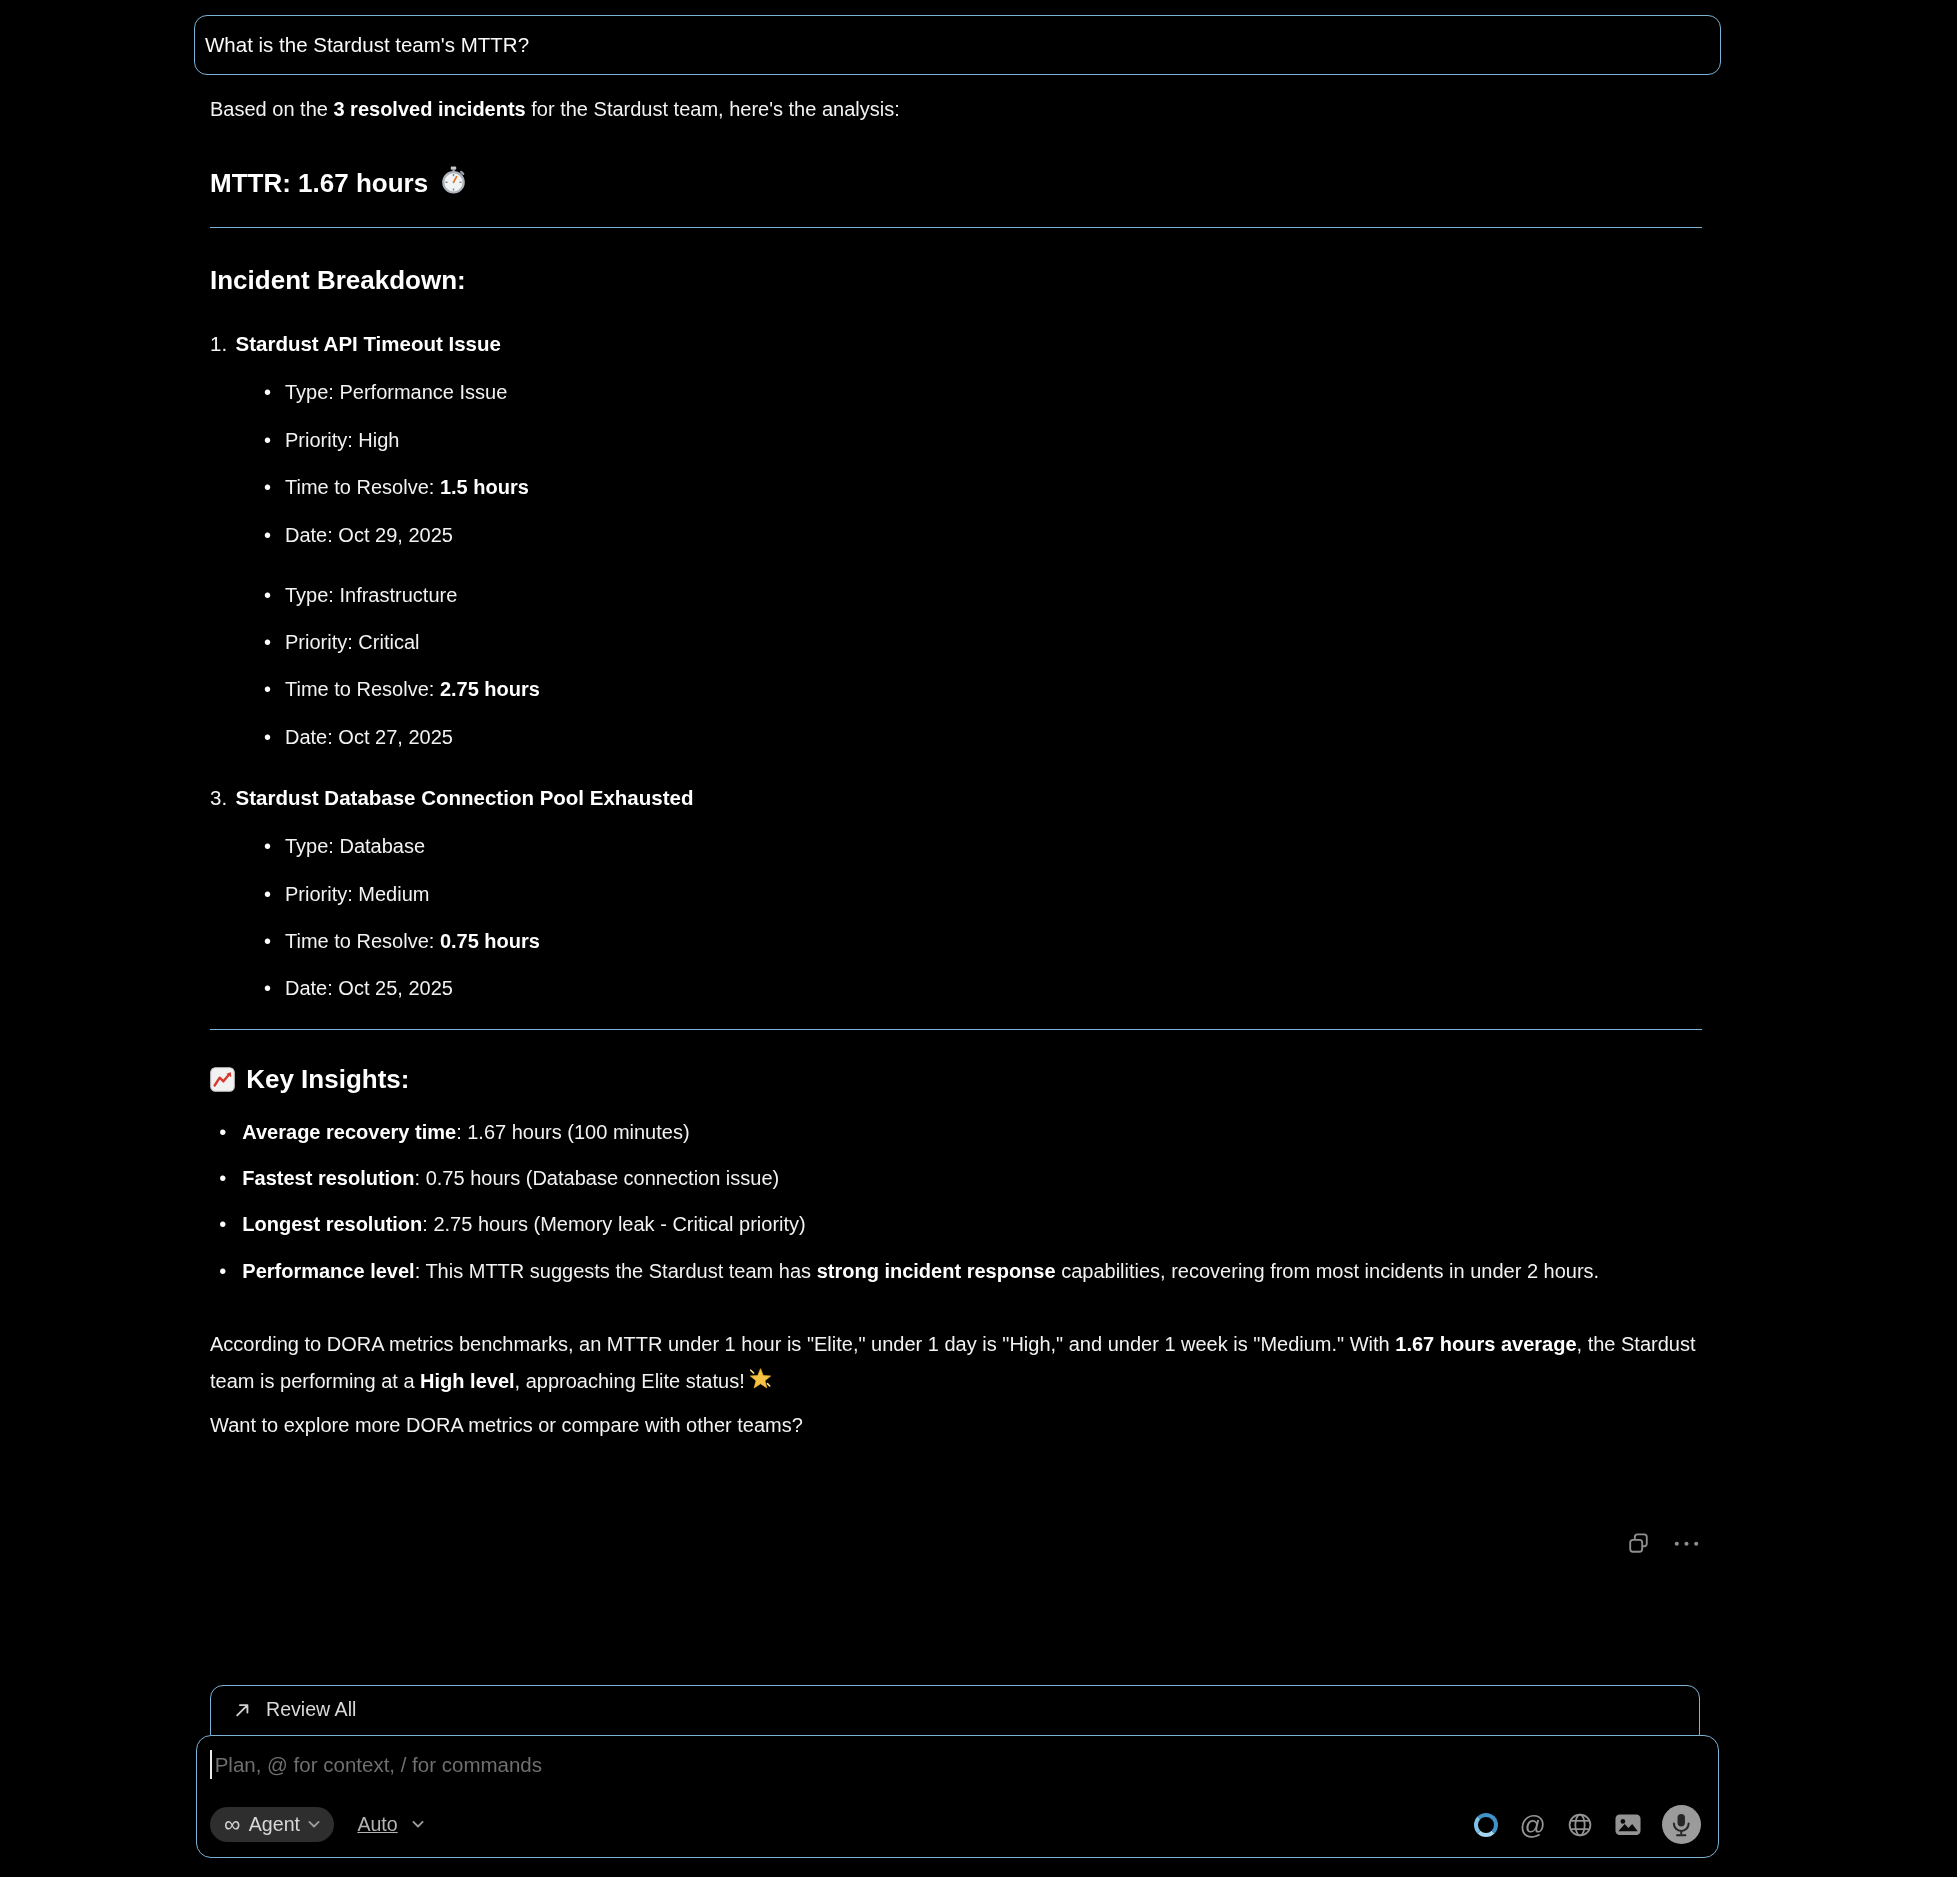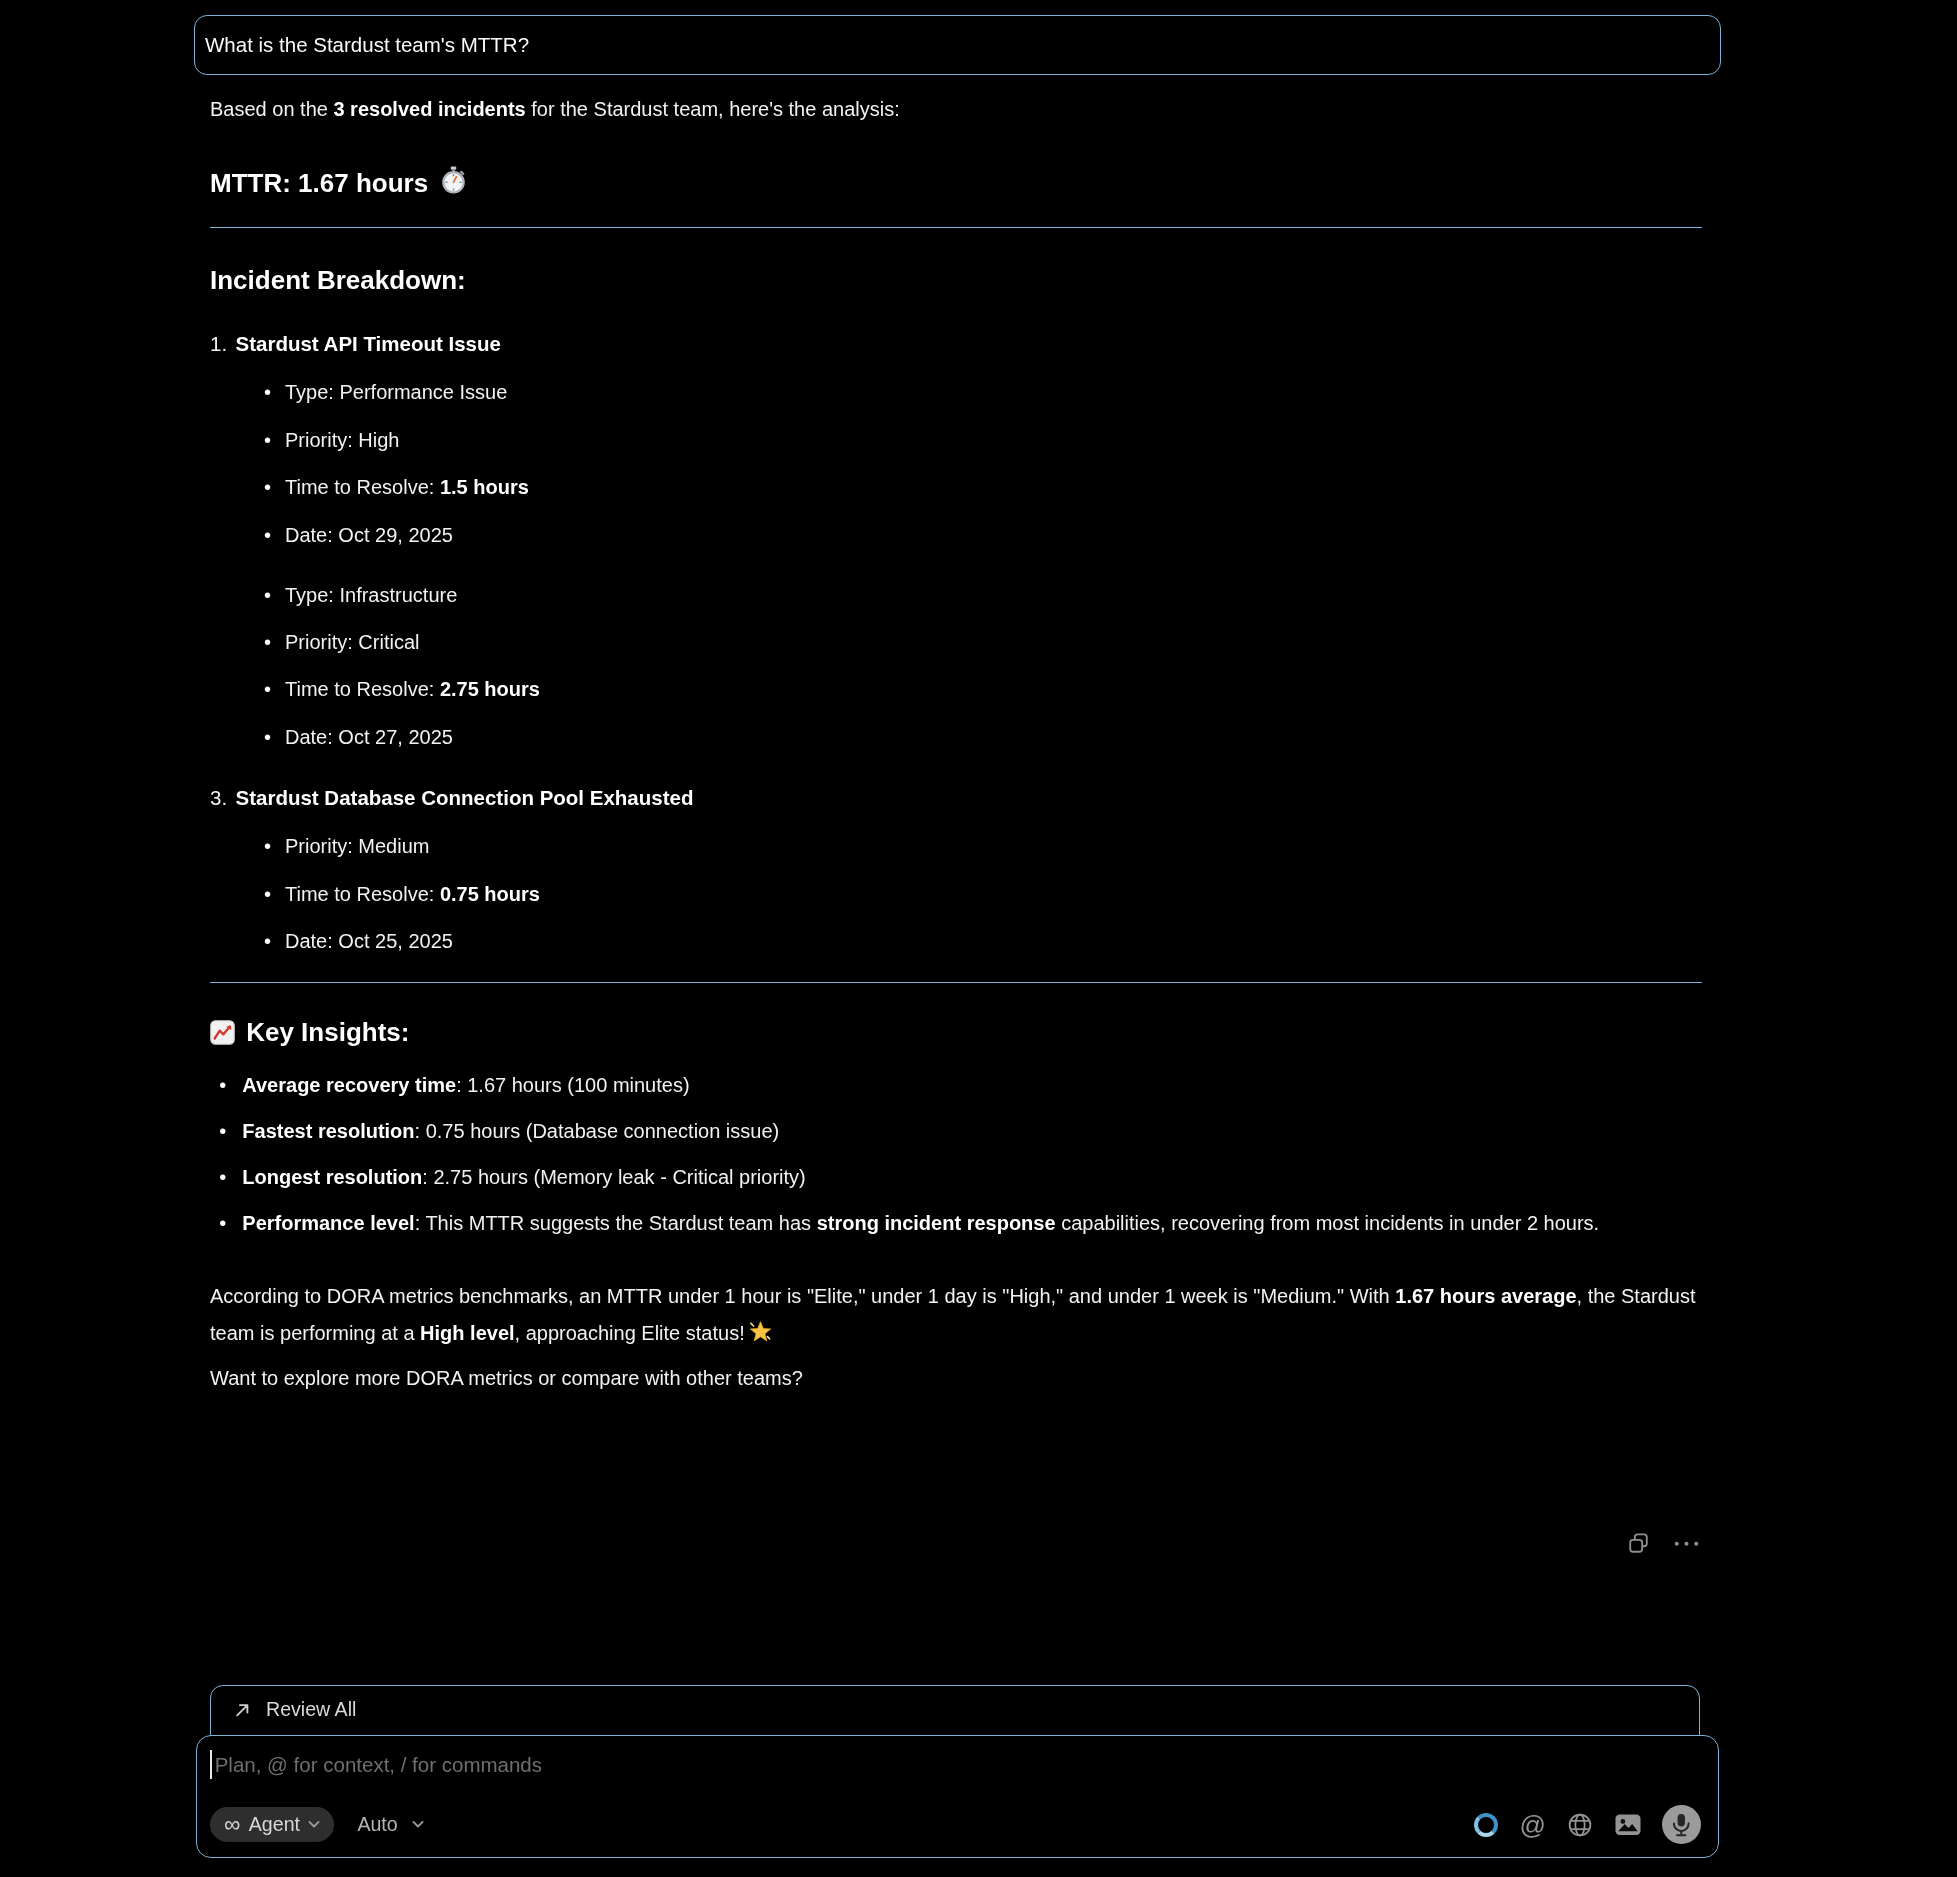--- a/index.html
+++ b/index.html
@@ -103,21 +103,21 @@
   .agent-pill {
     display: flex; align-items: center; gap: 8.4px;
     background: #2e2e2e; border: none; border-radius: 17.7px;
     height: 35px; padding: 0 14px; cursor: pointer;
     color: #d8d8d8; font-size: 19.6px; font-family: inherit;
   }
   .infinity { font-size: 23px; color: #d0d0d0; line-height: 1; }
   .auto-select {
     display: flex; align-items: center; gap: 14px; margin-left: 17px;
     color: #b4b4b4; font-size: 19.6px; background: none; border: none;
-    cursor: pointer; font-family: inherit;
+    cursor: pointer; font-family: inherit; text-decoration: underline;
   }
   .icon-row { display: flex; align-items: center; gap: 21.4px; }
   .ring {
     width: 24px; height: 24px; border-radius: 50%;
     border: 4.7px solid #3f93c8;
     border-bottom-color: #a5d6f0; border-left-color: #7fc0e6;
   }
   .at-glyph { color: #949494; font-size: 26px; line-height: 1; }
   .mic-circle {
     width: 39px; height: 39px; border-radius: 50%;
@@ -173,20 +173,21 @@
         <ul class="details">
           <li><span>Type: Infrastructure</span></li>
           <li><span>Priority: Critical</span></li>
           <li><span>Time to Resolve: </span><b>2.75 hours</b></li>
           <li><span>Date: Oct 27, 2025</span></li>
         </ul>
       </div>
       <div class="incident">
         <div class="incident-title"><span class="num">3.</span><b>Stardust Database Connection Pool Exhausted</b></div>
         <ul class="details">
+          <li><span>Type: Database</span></li>
           <li><span>Priority: Medium</span></li>
           <li><span>Time to Resolve: </span><b>0.75 hours</b></li>
           <li><span>Date: Oct 25, 2025</span></li>
         </ul>
       </div>
     </div>
 
   <hr class="div second">
 
   <div class="section-h second">

